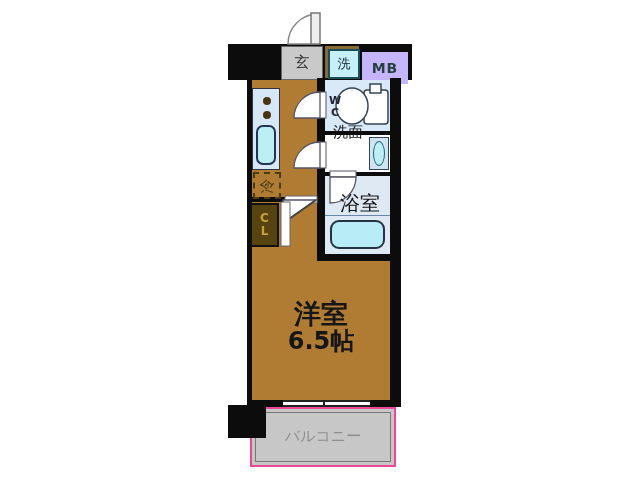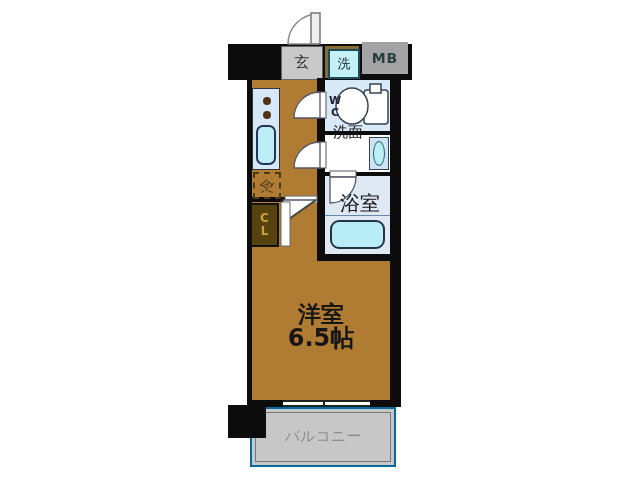--- a/index.html
+++ b/index.html
@@ -26,21 +26,21 @@
   <div class="abs lbl" style="left:281px;top:46px;width:42px;height:34px;background:#c9c9c9;border:1px solid #666;font-size:15px;color:#333;">
     <span>玄</span>
   </div>
 
   <div class="abs" style="left:325px;top:46px;width:34px;height:32px;background:#8a6a33;padding:3px;">
     <div class="lbl" style="width:100%;height:100%;background:#c4f0f6;border:2px solid #1a4e58;font-size:13px;color:#123;">
       <span>洗</span>
     </div>
   </div>
 
-  <div class="abs lbl" style="left:362px;top:42px;width:46px;height:32px;background:#a3a3a3;font-size:14px;letter-spacing:1px;color:#26403e;font-weight:bold;justify-content:center;">
+  <div class="abs lbl" style="left:362px;top:52px;width:46px;height:32px;background:#c4b5fd;font-size:14px;letter-spacing:1px;color:#26403e;font-weight:bold;justify-content:center;">
     <span>MB</span>
   </div>
 
   <div class="abs wall" style="left:247px;top:78px;width:5px;height:329px;"></div>
   <div class="abs wall" style="left:390px;top:78px;width:11px;height:329px;"></div>
   <div class="abs wall" style="left:247px;top:400px;width:154px;height:7px;"></div>
 
   <div class="abs water" style="left:325px;top:80px;width:65px;height:51px;"></div>
   <div class="abs wall" style="left:325px;top:131px;width:65px;height:4px;"></div>
   <div class="abs" style="left:325px;top:135px;width:65px;height:37px;background:#ffffff;"></div>
@@ -63,21 +63,21 @@
 
   <div class="abs lbl" style="left:250px;top:203px;width:29px;height:44px;background:#57430f;border:2px solid #111;color:#c9a13b;font-size:12px;font-weight:bold;flex-direction:column;">
     <span>C</span>
     <span>L</span>
   </div>
 
   <div class="abs" style="left:283px;top:400px;width:87px;height:7px;background:#fff;border-top:2px solid #222;border-bottom:2px solid #222;">
     <div class="abs" style="left:40px;top:0;width:2px;height:3px;background:#222;"></div>
   </div>
 
-  <div class="abs" style="left:250px;top:407px;width:146px;height:60px;background:#c7c7c7;border:2px solid #0369a1;">
+  <div class="abs" style="left:250px;top:407px;width:146px;height:60px;background:#c7c7c7;border:2px solid #ec4899;">
     <div class="abs lbl" style="left:3px;top:3px;right:3px;bottom:3px;border:1px solid #777;font-size:15px;color:#8e8e8e;">
       <span>バルコニー</span>
     </div>
   </div>
 
   <div class="abs wall" style="left:228px;top:405px;width:38px;height:33px;"></div>
 
   <div class="abs" style="left:369px;top:137px;width:20px;height:33px;background:#cfe3f5;border:1px solid #345;">
     <div class="abs" style="left:3px;top:3px;width:12px;height:25px;background:#bceef6;border:1px solid #267;border-radius:50%;"></div>
   </div>
@@ -128,17 +128,17 @@
 
   <div class="abs lbl z40" style="left:328px;top:123px;width:40px;height:20px;font-size:15px;color:#111;">
     <span>洗面</span>
   </div>
 
   <div class="abs lbl z40" style="left:338px;top:193px;width:44px;height:20px;font-size:20px;color:#111;">
     <span>浴室</span>
   </div>
 
   <div class="abs lbl z40" style="left:252px;top:292px;width:138px;height:70px;flex-direction:column;color:#161616;">
-    <span style="font-size:23px;font-weight:bold;">洋室</span>
+    <span style="font-size:27px;font-weight:bold;">洋室</span>
     <span style="font-size:24px;font-weight:bold;text-align:center;">6.5帖</span>
   </div>
 
 </div>
 
 </body></html>

